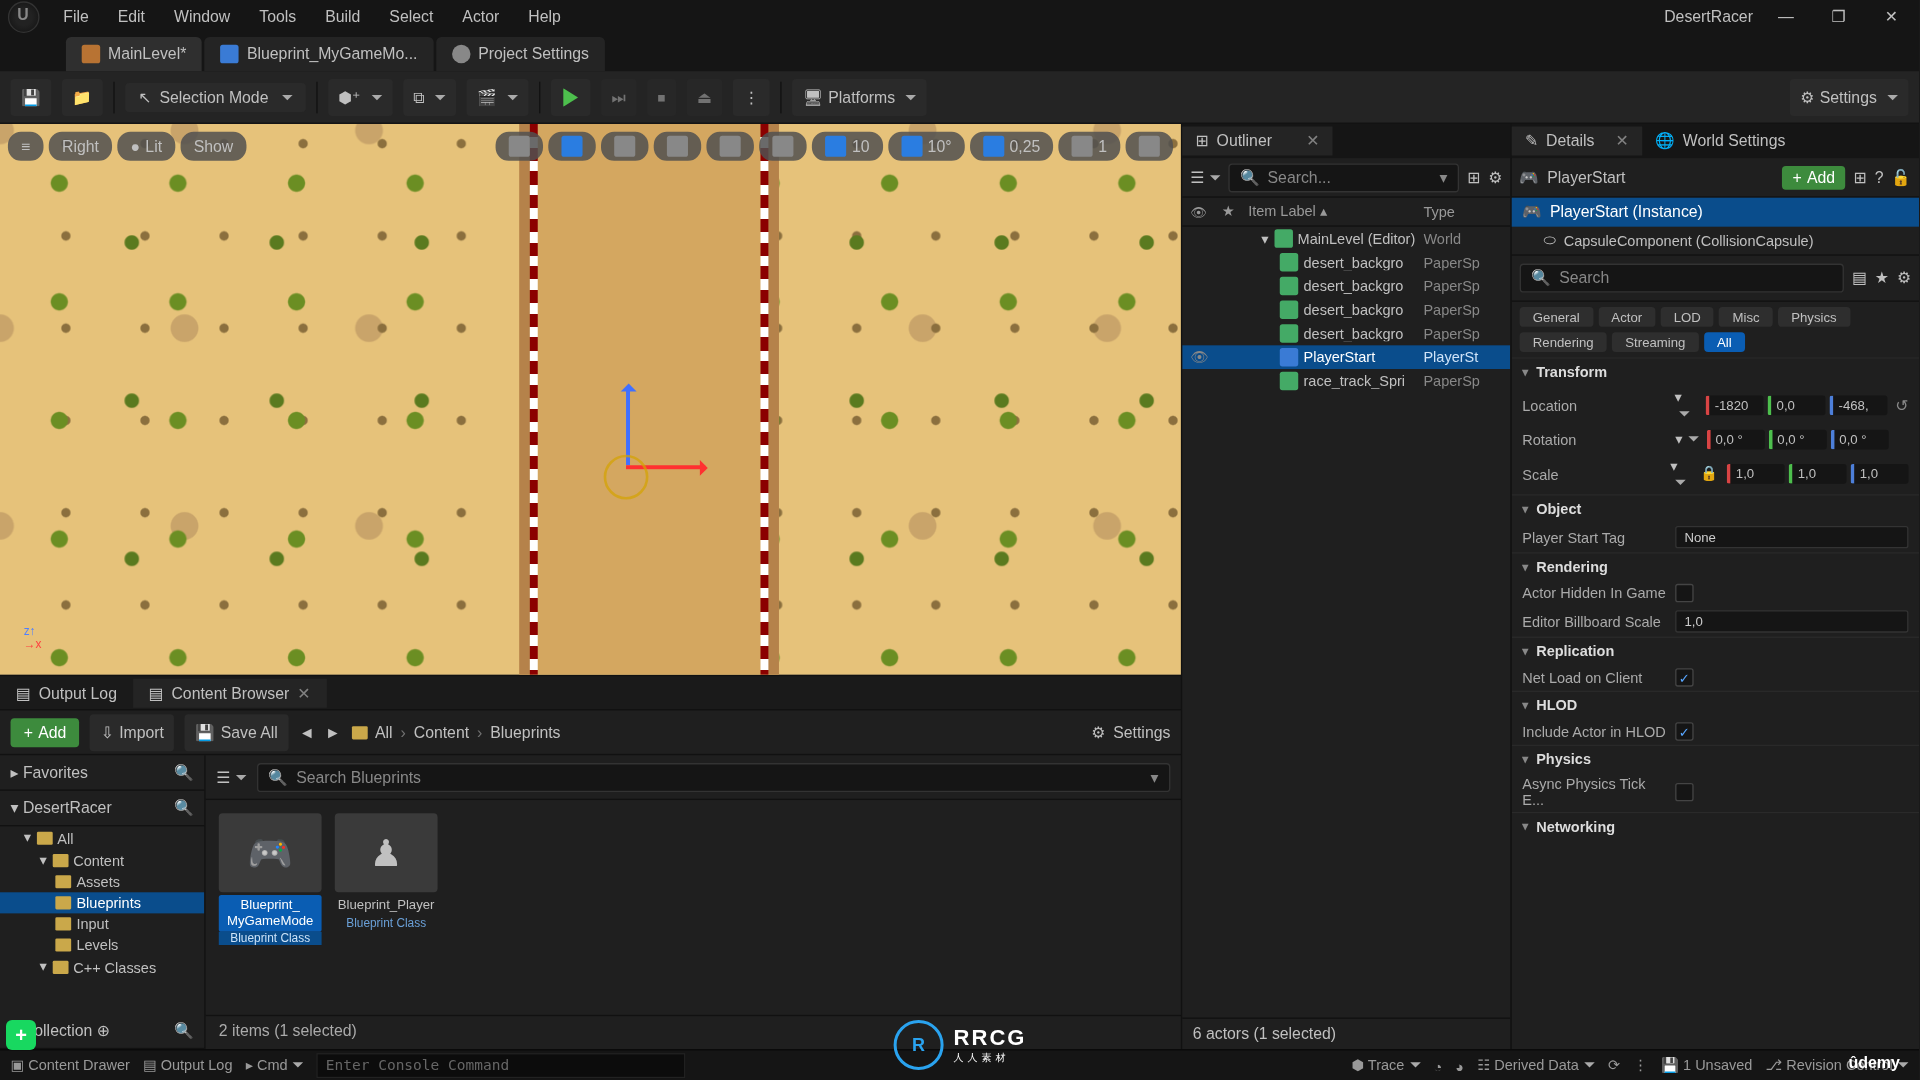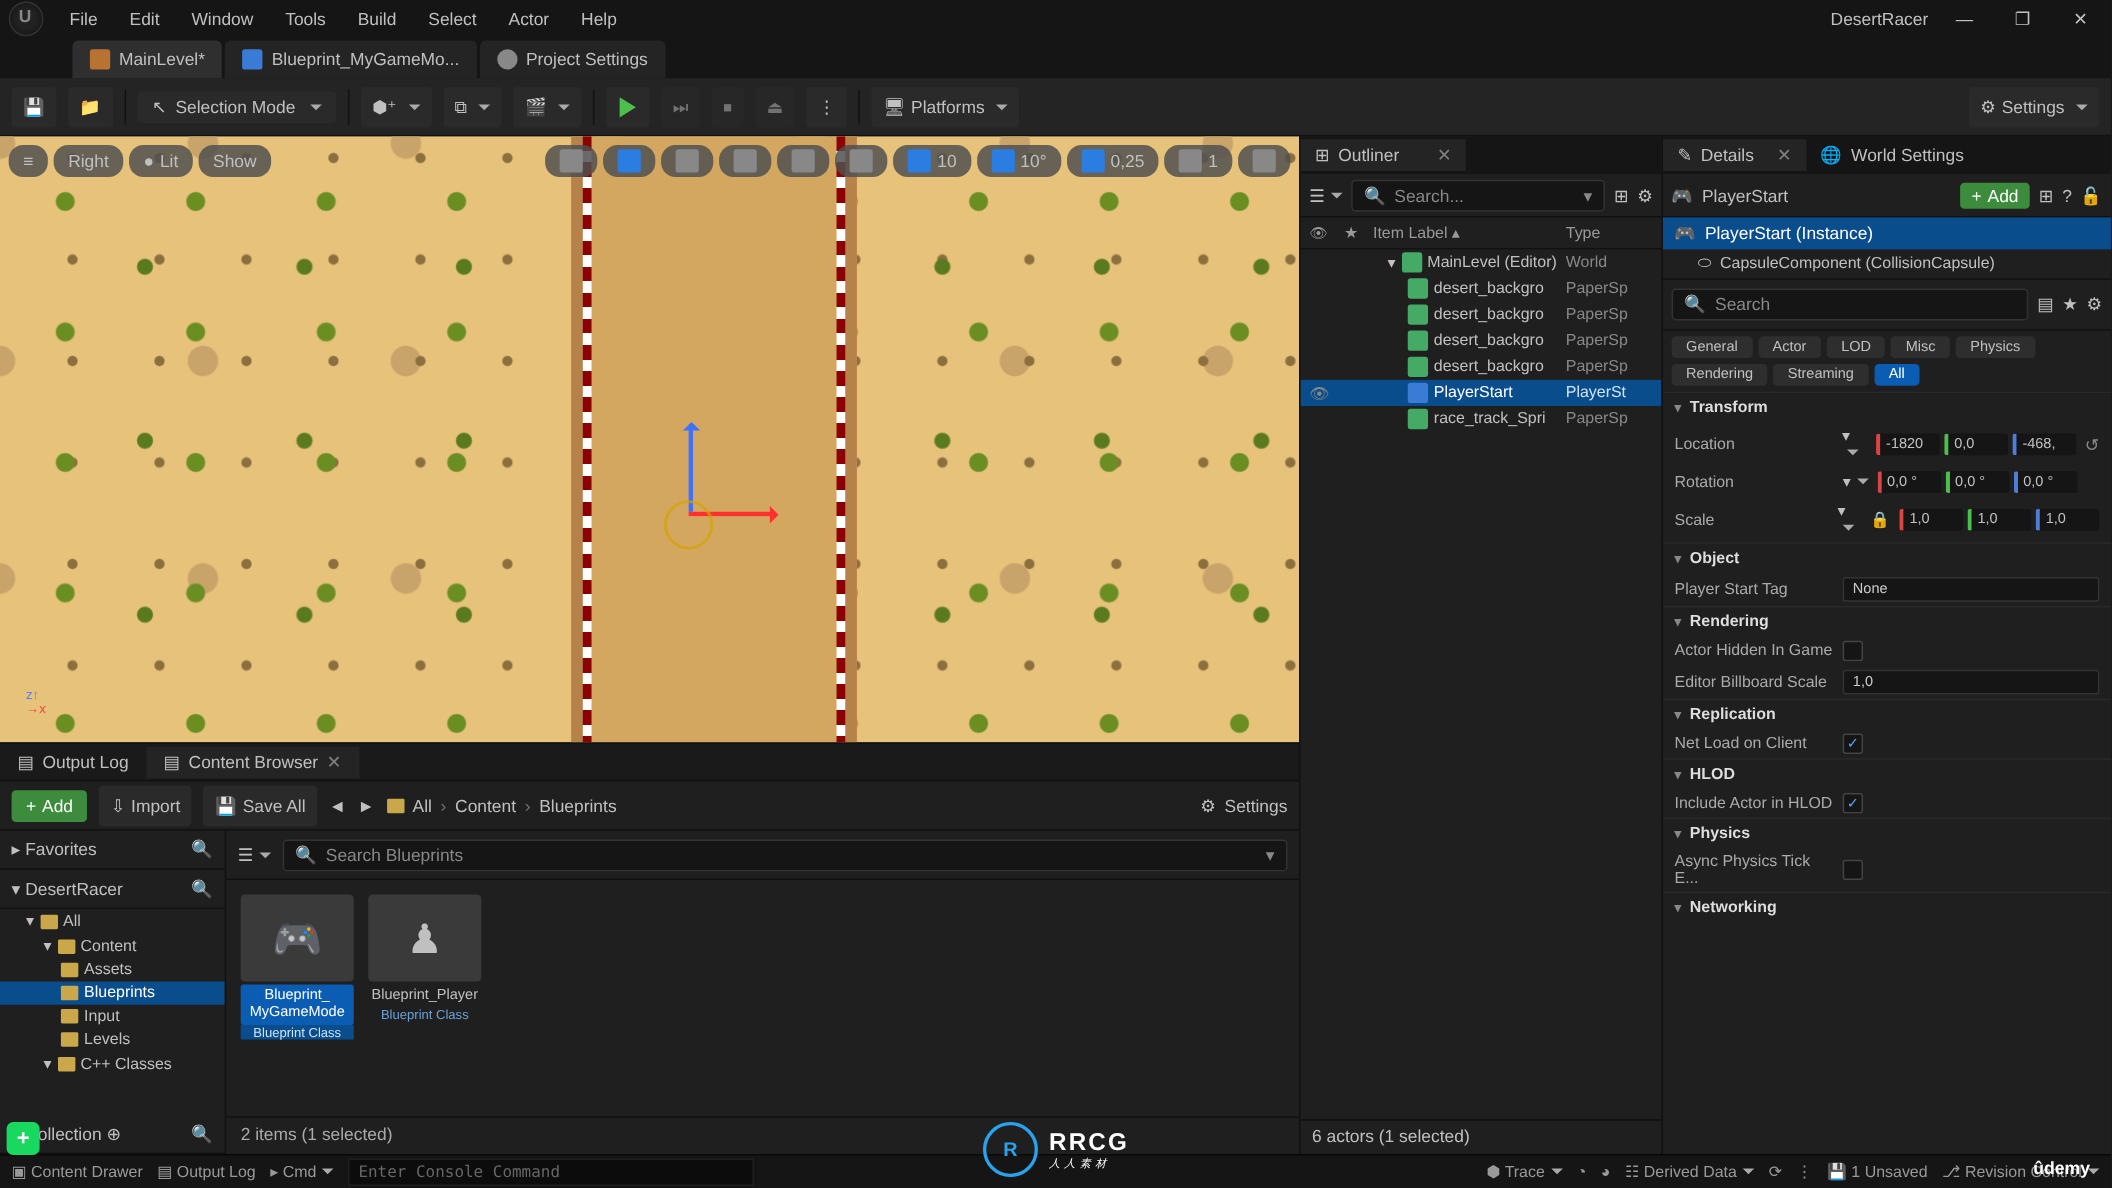--- a/index.html
+++ b/index.html
@@ -152,21 +152,21 @@
 .statusbar{position:absolute;left:0;right:0;bottom:0;height:24px;background:#151515;display:flex;align-items:center;padding:0 8px;gap:10px;font-size:11px;color:#999;border-top:1px solid #0a0a0a;}
 .statusbar .cmd{background:#0c0c0c;border:1px solid #222;padding:2px 6px;width:280px;color:#666;font-family:monospace;}
 .statusbar .spacer{flex:1;}
 
 
 .corner-badge{position:absolute;width:30px;height:30px;background:#18d860;border-radius:6px;display:flex;align-items:center;justify-content:center;color:#fff;font-size:20px;font-weight:bold;}
 .udemy{position:absolute;right:20px;bottom:8px;color:#fff;font-weight:bold;font-size:16px;}
 .rrcg{position:absolute;left:50%;bottom:10px;transform:translateX(-50%);display:flex;align-items:center;gap:10px;color:#fff;}
 .rrcg .logo{width:50px;height:50px;border:3px solid #2aa3ef;border-radius:50%;display:flex;align-items:center;justify-content:center;color:#2aa3ef;font-weight:bold;font-size:18px;}
 .rrcg .txt{font-size:22px;font-weight:bold;letter-spacing:2px;}
-.rrcg .sub{font-size:10px;letter-spacing:4px;display:block;font-style:italic;}
+.rrcg .sub{font-size:10px;letter-spacing:4px;display:block;}
 .eye::before{content:"👁";font-size:10px;}
 </style>
 </head>
 <body>
 
 <div class="wrap">
 
 <div class="titlebar">
   <div class="ue-logo"></div>
   <div class="menu">

